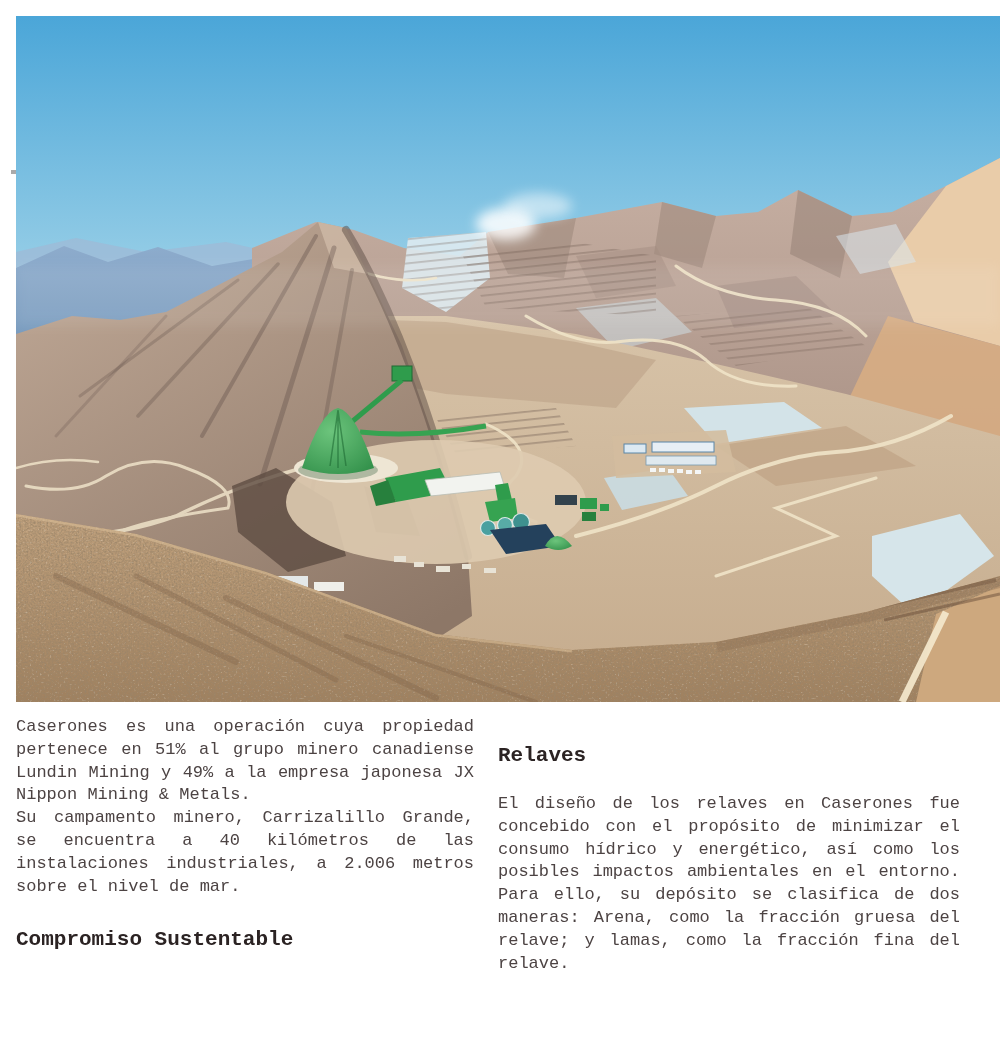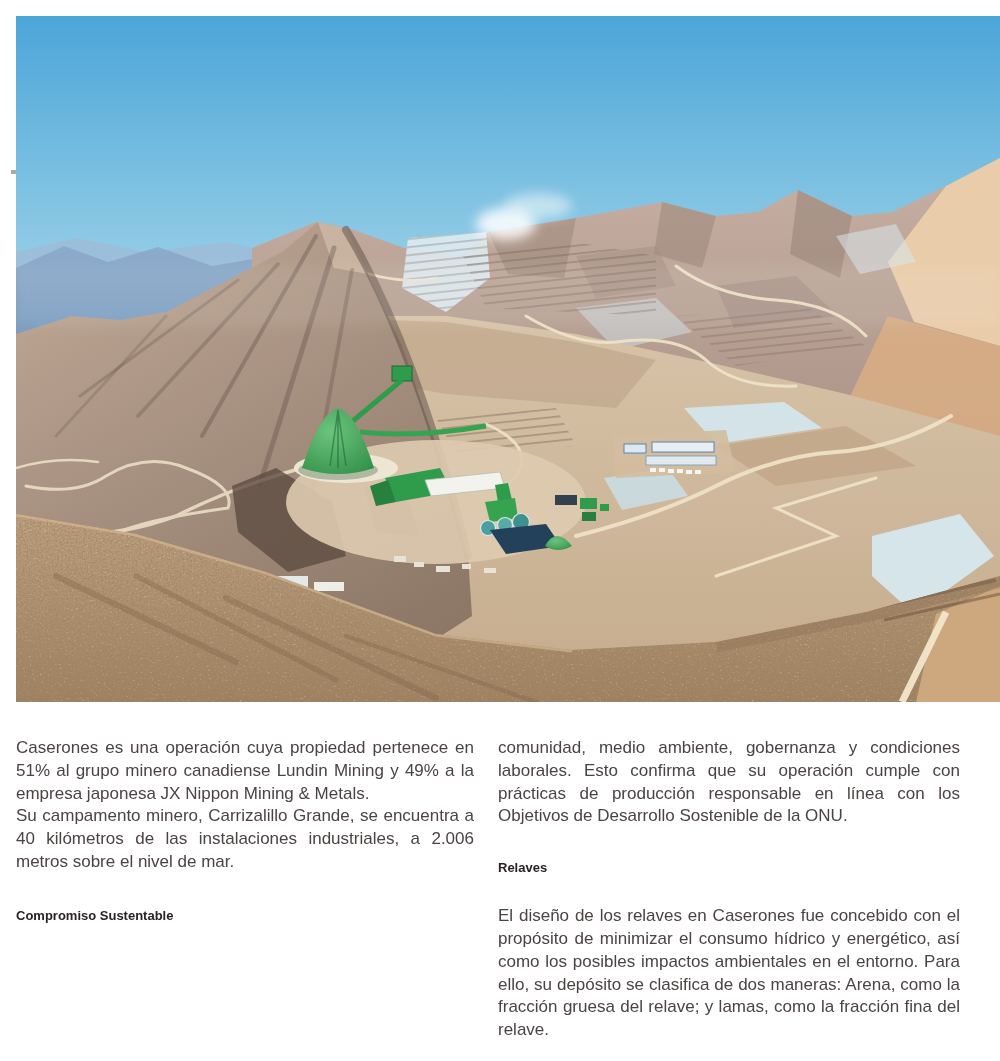--- a/index.html
+++ b/index.html
@@ -1,26 +1,26 @@
 <!DOCTYPE html>
 <html><head>
 <meta charset="utf-8">
 <style>
   html,body{margin:0;padding:0;background:#ffffff;}
   body{width:1000px;height:1061px;font-family:"Liberation Sans",sans-serif;}
   .page{position:relative;width:1000px;height:1061px;background:#ffffff;overflow:hidden;}
   .edge-mark{position:absolute;left:11px;top:170px;width:7px;height:4px;background:#8d8d8d;opacity:.75;}
   .photo{position:absolute;left:16px;top:16px;width:984px;height:686px;margin:0;padding:0;line-height:0;}
   .photo svg{display:block;}
-  .columns{position:absolute;left:16px;top:737px;width:953px;display:flex;gap:24px;}
+  .columns{position:absolute;left:16px;top:716px;width:953px;display:flex;gap:24px;font-family:Liberation Mono, monospace;}
   .col{color:#4c4343;font-size:17px;line-height:22.8px;text-align:justify;}
   .col-left{width:458px;}
   .col-right{width:462px;}
   .col p{margin:0;}
-  .col h3{font-size:13px;line-height:23px;color:#2b2323;font-weight:bold;text-align:left;}
+  .col h3{font-size:21px;line-height:23px;color:#2b2323;font-weight:bold;text-align:left;}
   .col-left h3{margin:30px 0 29px 0;}
   .col-right h3{margin:28px 0 26px 0;}
 </style>
 </head>
 <body>
 
 <div class="page">
 
   <div class="edge-mark"></div>
 
@@ -245,19 +245,18 @@
     </svg>
   </figure>
 
   <div class="columns">
     <div class="col col-left">
       <p>Caserones es una operación cuya propiedad pertenece en 51% al grupo minero canadiense Lundin Mining y 49% a la empresa japonesa JX Nippon Mining &amp; Metals.</p>
       <p>Su campamento minero, Carrizalillo Grande, se encuentra a 40 kilómetros de las instalaciones industriales, a 2.006 metros sobre el nivel de mar.</p>
       <h3>Compromiso Sustentable</h3>
     </div>
     <div class="col col-right">
-      <p>comunidad, medio ambiente, gobernanza y condiciones laborales. Esto confirma que su operación cumple con prácticas de producción responsable en línea con los Objetivos de Desarrollo Sostenible de la ONU.</p>
       <h3>Relaves</h3>
       <p>El diseño de los relaves en Caserones fue concebido con el propósito de minimizar el consumo hídrico y energético, así como los posibles impactos ambientales en el entorno. Para ello, su depósito se clasifica de dos maneras: Arena, como la fracción gruesa del relave; y lamas, como la fracción fina del relave.</p>
     </div>
   </div>
 
 </div>
 
 </body></html>

